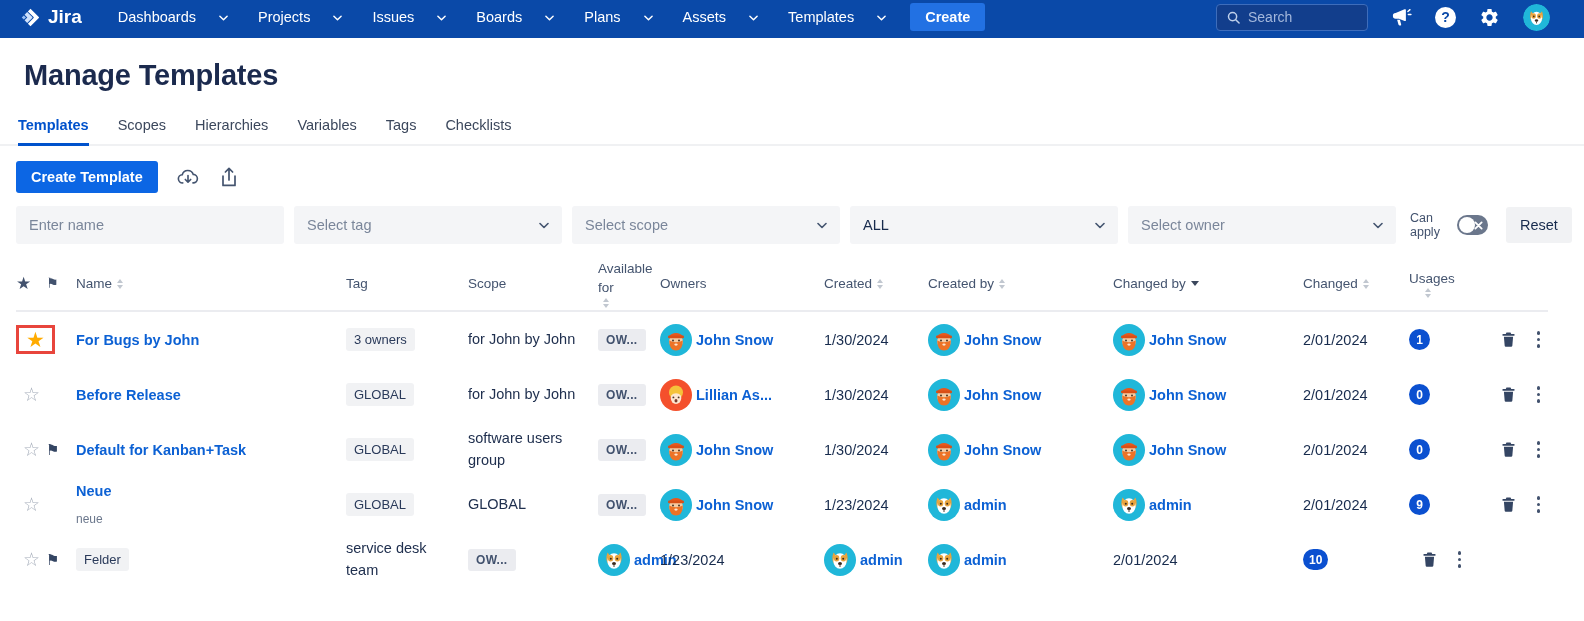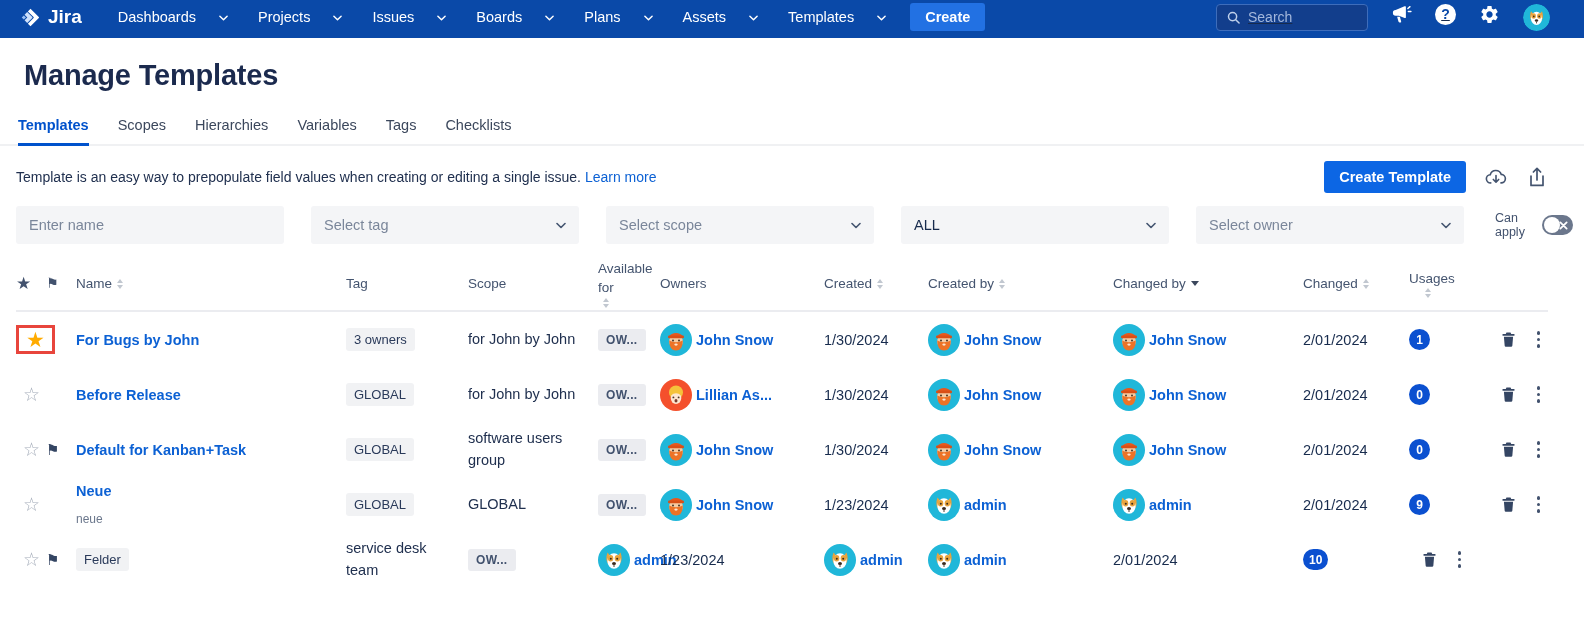--- a/index.html
+++ b/index.html
@@ -11,21 +11,21 @@
     padding:0 34px 4px 20px; }
   .brand { display:flex; align-items:center; gap:7px; color:#fff; font-size:19px; font-weight:600;
     margin-right:36px; cursor:pointer; }
   .brand svg { width:21px; height:21px; }
   .nav-items { display:flex; gap:30px; }
   .nav-item { color:#fff; font-size:14.5px; display:flex; align-items:center; gap:23px; cursor:pointer; }
   .nav-item svg { width:9px; height:6px; margin-top:2px; }
   .create-btn { margin-left:24px; background:var(--nav-create-bg,#2271E3); color:#fff; border:none;
     border-radius:3px; padding:6px 15px; font-size:14.5px; font-weight:600; cursor:pointer;
     font-family:inherit; }
-  .nav-right { margin-left:auto; display:flex; align-items:flex-start; gap:23px;text-decoration:underline; }
+  .nav-right { margin-left:auto; display:flex; align-items:center; gap:23px; }
   .search { display:flex; align-items:center; gap:8px; background:#123E8C; border:1px solid #3E6DBB;
     border-radius:4px; padding:0 10px; width:152px; height:27px; }
   .search svg { width:13px; height:13px; flex:none; }
   .search input { background:transparent; border:none; outline:none; color:#fff; font-size:14px;
     width:100%; font-family:inherit; }
   .search input::placeholder { color:#A4B8DC; }
   .nav-ic { width:21px; height:21px; cursor:pointer; }
   .help-ic { width:21px; height:21px; border-radius:50%; background:#fff; color:var(--nav-bg,#0A49A8);
     font-size:14px; font-weight:700; display:flex; align-items:center; justify-content:center; cursor:pointer; }
   .nav-avatar { width:27px; height:27px; border-radius:50%; cursor:pointer; display:block; }
@@ -41,21 +41,21 @@
   .desc-row { display:flex; align-items:center; justify-content:space-between; padding:0 36px 0 16px;
     margin:15px 0 13px; }
   .desc-row p { font-size:14px; color:#20304F; }
   .desc-row a { color:var(--link-blue,#0C61D4); text-decoration:none; cursor:pointer; }
   .desc-actions { display:flex; align-items:center; gap:19px; }
   .btn-primary { background:var(--accent-blue,#0C66E4); color:#fff; border:none; border-radius:3px;
     height:32px; padding:0 15px; font-size:14.5px; font-weight:600; cursor:pointer; font-family:inherit; }
   .tool-ic { width:22px; height:22px; color:#44546F; cursor:pointer; }
 
   
-  .filters { display:flex; align-items:center; gap:27px; padding:0 36px 0 16px; margin-bottom:14px; }
+  .filters { display:flex; align-items:center; gap:10px; padding:0 36px 0 16px; margin-bottom:14px; }
   .f-field { width:268px; height:38px; background:#F4F5F7; border:none; border-radius:3px;
     padding:0 13px; font-size:14.5px; color:#172B4D; font-family:inherit; outline:none; flex:none; }
   .f-field::placeholder { color:#7A869A; }
   .f-select { width:268px; height:38px; background:#F4F5F7; border-radius:3px; padding:0 13px;
     display:flex; align-items:center; justify-content:space-between; cursor:pointer; flex:none; }
   .f-select span { font-size:14.5px; color:#7A869A; }
   .f-select.has-value span { color:#172B4D; }
   .f-select svg { width:10px; height:7px; color:#44546F; }
   .can-apply { display:flex; flex-direction:row; align-items:center; gap:3px; margin-left:4px; width:78px; flex:none; }
   .can-apply label { font-size:12.5px; color:#42526E; }
@@ -253,24 +253,20 @@
 <div class="tabs-wrap" id="tabs">
     <div class="tab active">Templates</div>
     <div class="tab">Scopes</div>
     <div class="tab">Hierarchies</div>
     <div class="tab">Variables</div>
     <div class="tab">Tags</div>
     <div class="tab">Checklists</div>
   </div>
 
 <div class="desc-row">
-  <p>
-    <span>Template is an easy way to prepopulate field values when creating or editing a single issue.</span>
-    <a>Learn more</a>
-  </p>
   <div class="desc-actions">
     <button class="btn-primary">Create Template</button>
     <svg class="tool-ic">
         <use href="#cloud-down"></use>
       </svg>
     <svg class="tool-ic">
         <use href="#export"></use>
       </svg>
   </div>
 </div>

